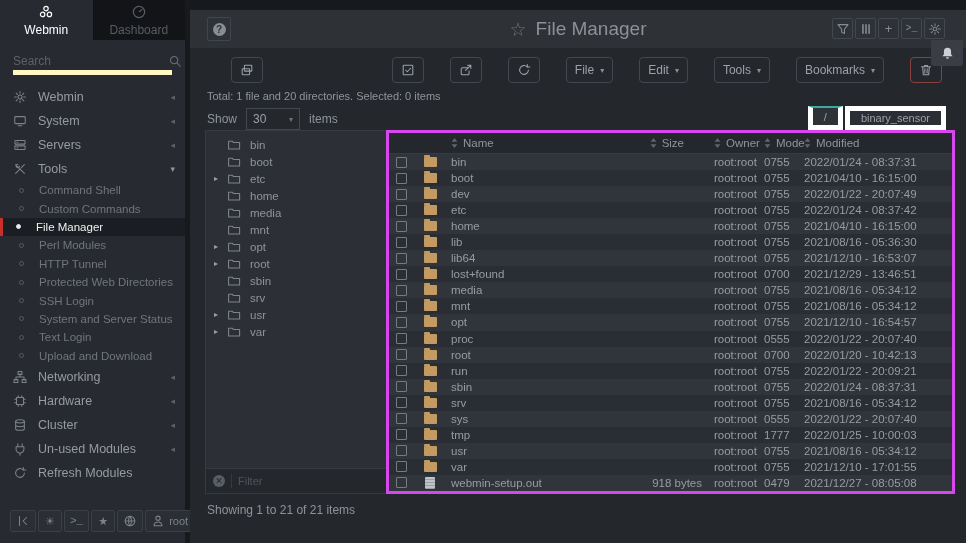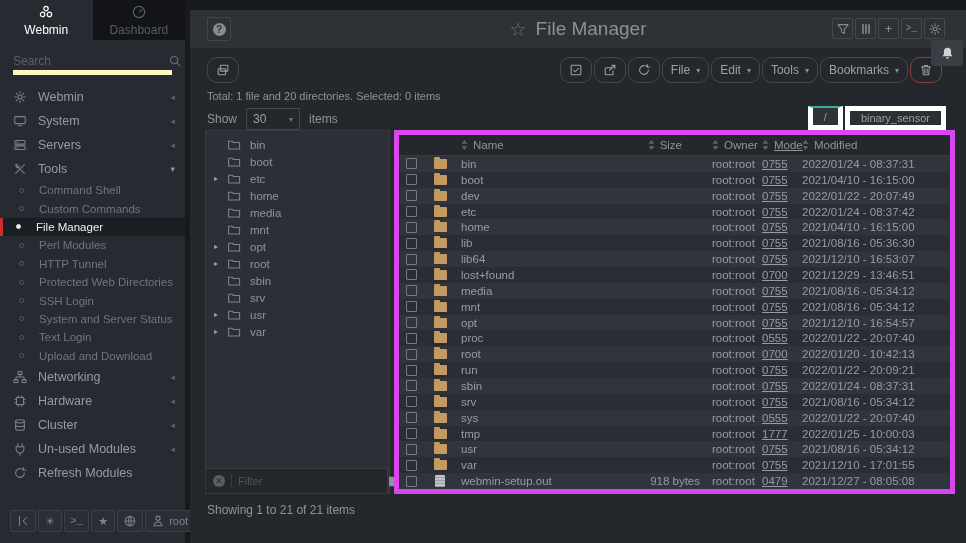--- a/index.html
+++ b/index.html
@@ -39,21 +39,21 @@
   .header { position:absolute; top:0; left:0; right:0; height:38px; background:#2e3237; }
   .help-btn { position:absolute; left:17px; top:7px; width:24px; height:24px; border:1px solid #41454c; border-radius:2px; display:flex; align-items:center; justify-content:center; cursor:pointer; }
   .help-glyph { width:13px; height:13px; border-radius:50%; background:#888d93; color:#2e3237; font-size:10px; font-weight:bold; display:flex; align-items:center; justify-content:center; }
   .title-wrap { position:absolute; left:0; right:0; top:0; height:38px; display:flex; align-items:center; justify-content:center; gap:9px; color:#8d9197; font-size:19px; pointer-events:none; }
   .title-star { color:#6f747a; font-size:19px; }
   .header-actions { position:absolute; right:21px; top:8px; display:flex; gap:2px; }
   .ha-btn { width:21px; height:21px; border:1px solid #43474e; border-radius:2px; display:flex; align-items:center; justify-content:center; color:#868b91; font-size:10px; cursor:pointer; }
   .bell-panel { position:absolute; right:3px; top:30px; width:32px; height:26px; background:#3a3e44; border-radius:0 0 3px 3px; display:flex; align-items:center; justify-content:center; color:#ced1d4; z-index:5; cursor:pointer; }
 
   .toolbar { position:absolute; top:47px; left:17px; right:24px; height:26px; display:flex; align-items:center; }
-  .tb-btn { height:26px; min-width:28px; padding:0 8px; border:1px solid #43474e; border-radius:10px; background:transparent; color:#9ca1a7; font-size:12px; display:flex; align-items:center; justify-content:center; gap:6px; cursor:pointer; }
+  .tb-btn { height:26px; min-width:28px; padding:0 8px; border:1px solid #43474e; border-radius:4px; background:transparent; color:#9ca1a7; font-size:12px; display:flex; align-items:center; justify-content:center; gap:6px; cursor:pointer;margin-left:24px; }
   .tb-group { margin-left:auto; display:flex; gap:2px; }
   .tb-btn.trash { border-color:#8a403d; }
   .tb-caret { font-size:8px; color:#8b9096; }
 
   .total-line { position:absolute; top:80px; left:17px; font-size:11px; color:#8f949a; }
   .controls { position:absolute; top:95px; left:17px; right:20px; height:25px; display:flex; align-items:flex-end; font-size:12px; color:#8f949a; }
   .controls .ctl-lbl { line-height:22px; }
   .show-select { width:54px; height:22px; border:1px solid #43474e; background:#24282d; margin:0 9px; display:flex; align-items:center; padding:0 6px; color:#9ca1a7; cursor:pointer; }
   .show-select .sel-caret { margin-left:auto; font-size:8px; color:#6f747a; }
   .path-tabs { margin-left:auto; display:flex; gap:2px; align-items:flex-end; }
@@ -67,36 +67,36 @@
   .tw-arrow { width:13px; font-size:8px; color:#9aa0a6; flex:none; }
   .tw-folder { width:15px; height:13px; margin-right:8px; color:#7f848a; flex:none; }
   .tree-footer { height:25px; display:flex; border-top:1px solid #373b41; }
   .filter-box { flex:1; display:flex; align-items:center; gap:6px; background:#24282d; border-right:1px solid #373b41; padding:0 7px; }
   .x-circle { width:12px; height:12px; border-radius:50%; background:#5a5f65; color:#24282d; font-size:9px; line-height:1; display:flex; align-items:center; justify-content:center; flex:none; cursor:pointer; }
   .filter-box input { flex:1; min-width:0; background:transparent; border:none; outline:none; color:#9aa0a6; font-size:11px; font-family:inherit; border-left:1px solid #373b41; padding-left:6px; height:14px; }
   .filter-box input::placeholder { color:#4f545a; }
   .folder-btn { width:24px; display:flex; align-items:center; justify-content:center; color:#8f949a; cursor:pointer; }
 
   
-  .table-panel { position:absolute; left:204px; top:120px; right:11px; height:364px; display:flex; flex-direction:column; font-size:11.5px; background:#2b2f35; border:5px solid #d946ef; }
+  .table-panel { position:absolute; left:196px; top:120px; right:11px; height:364px; display:flex; flex-direction:column; font-size:11.5px; background:#2b2f35; border:3px solid #d946ef; }
   .t-header { height:21px; display:flex; align-items:center; background:#24282d; color:#8f949a; border-bottom:1px solid #373b41; flex:none; }
   .t-hspacer { width:58px; flex:none; }
   .hcell { display:flex; align-items:center; gap:5px; cursor:pointer; }
   .sort-ic { width:7px; height:10px; flex:none; color:#60656b; }
   .t-body { flex:1; display:flex; flex-direction:column; }
   .t-row { flex:1; display:flex; align-items:center; color:#979ca3; cursor:pointer; }
   .t-row:nth-child(odd) { background:#30343b; }
   .t-row:nth-child(even) { background:#2a2e34; }
   .c-cb { width:24px; display:flex; justify-content:center; flex:none; }
   .cbx { width:11px; height:11px; border:1px solid #767b81; border-radius:1px; background:transparent; }
   .c-icon { width:34px; display:flex; justify-content:center; flex:none; }
   .c-name { flex:1; padding-left:4px; overflow:hidden; white-space:nowrap; }
   .c-size { width:60px; text-align:right; flex:none; }
   .c-owner { width:50px; padding-left:12px; flex:none; }
-  .c-mode { width:40px; padding-left:12px; flex:none;text-decoration:underline; }
+  .c-mode { width:40px; padding-left:12px; flex:none; }
   .c-mod { width:160px; padding-left:12px; flex:none; }
   .h-size { justify-content:flex-end; padding-right:18px; }
   .folder-fill { width:13px; height:10px; background:#c49a61; border-radius:1px; position:relative; }
   .folder-fill::before { content:""; position:absolute; top:-2px; left:0; width:6px; height:2px; background:#c49a61; border-radius:1px 1px 0 0; }
   .file-ic { width:10px; height:12px; border-radius:1px; background:repeating-linear-gradient(#bfc3c8 0 2px, #9ba0a6 2px 3px); }
 
   .showing-line { position:absolute; left:17px; top:493px; font-size:12px; color:#8f949a; }
 </style>
 </head>
 <body>

